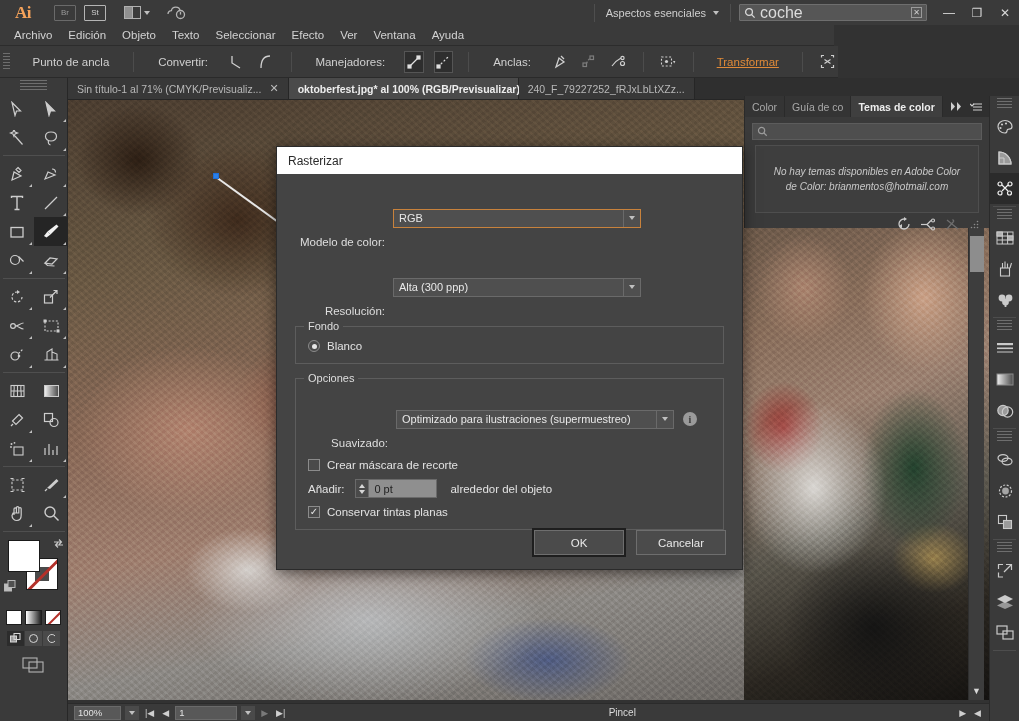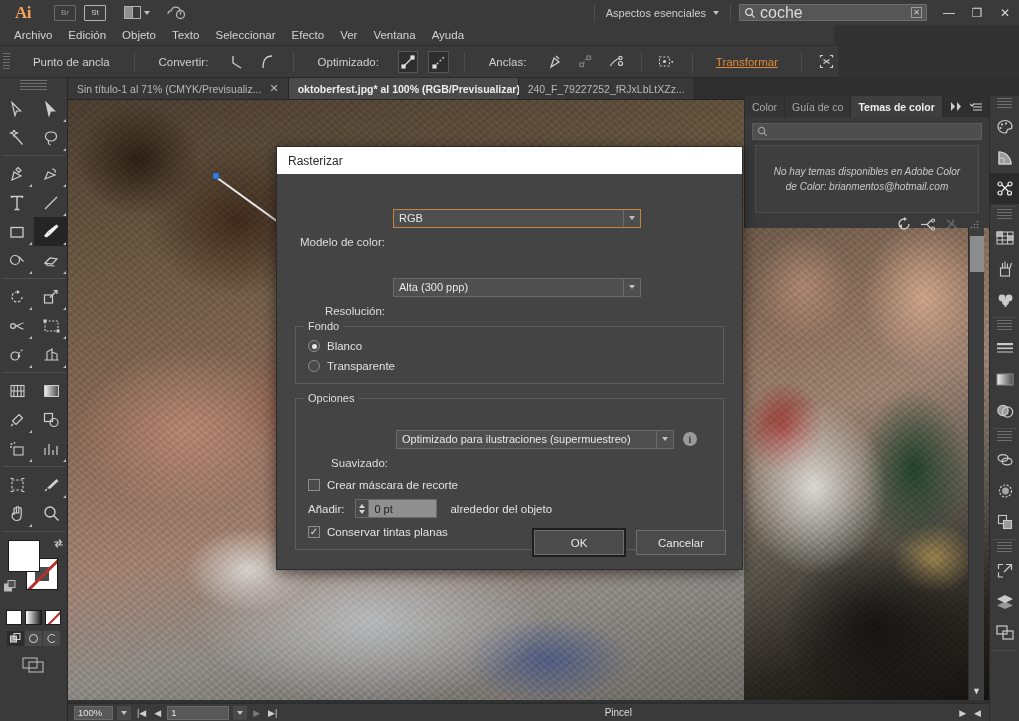--- a/index.html
+++ b/index.html
@@ -404,21 +404,21 @@
       <svg width="15" height="16" viewBox="0 0 15 16" fill="none" stroke="#cfcfcf" stroke-width="1.3">
           <path d="M3 2v7l8 5"></path>
         </svg>
     </div>
     <div class="cb-ico">
       <svg width="15" height="16" viewBox="0 0 15 16" fill="none" stroke="#cfcfcf" stroke-width="1.3">
           <path d="M3 14C3 6 6 2 12 2"></path>
         </svg>
     </div>
     <div class="cb-sep"></div>
-    <div class="cb-label">Optimizado:</div>
+    <div class="cb-label">Manejadores:</div>
     <div class="cb-ico boxed">
       <svg width="14" height="14" viewBox="0 0 14 14" fill="none" stroke="#e0e0e0" stroke-width="1.2">
         <path d="M2 12L12 2"></path>
           <rect x="1" y="10" width="3" height="3" fill="#e0e0e0"></rect>
           <rect x="10" y="1" width="3" height="3" fill="#e0e0e0"></rect>
       </svg>
     </div>
     <div class="cb-ico boxed">
       <svg width="14" height="14" viewBox="0 0 14 14" fill="none" stroke="#e0e0e0" stroke-width="1.2">
         <path d="M2 12L12 2" stroke-dasharray="2 2"></path>
@@ -926,21 +926,21 @@
     <div class="rail-ico">
       <svg width="18" height="15" viewBox="0 0 18 15" fill="none" stroke="#cacaca" stroke-width="1.2">
           <rect x="1" y="1" width="10" height="8"></rect>
           <rect x="7" y="6" width="10" height="8"></rect>
         </svg>
     </div>
     <div class="rail-div"></div>
   </div>
 
   <div class="statusbar">
-    <div class="st-field" style="width:39px;">
+    <div class="st-field" style="width:47px;">
       <span>100%</span>
     </div>
     <div class="st-drop">
         <span class="caret-d"></span>
       </div>
     <div class="st-nav">|◀</div>
     <div class="st-nav">◀</div>
     <div class="st-field" style="width:62px;">
       <span>1</span>
     </div>
@@ -977,24 +977,20 @@
                 <span class="caret-d"></span>
               </span>
           </div>
         </div>
 
         <fieldset class="fieldset">
           <legend>Fondo</legend>
           <div class="radio-row">
             <span class="radio on"></span>
             <span class="opt-label">Blanco</span>
-          </div>
-          <div class="radio-row">
-            <span class="radio"></span>
-            <span class="opt-label">Transparente</span>
           </div>
         </fieldset>
 
         <fieldset class="fieldset">
           <legend>Opciones</legend>
 
           <div class="row" style="margin-bottom:10px;">
             <div class="lbl" style="width:88px;">Suavizado:</div>
             <div class="select" style="width:278px;">
               <span>Optimizado para ilustraciones (supermuestreo)</span>

